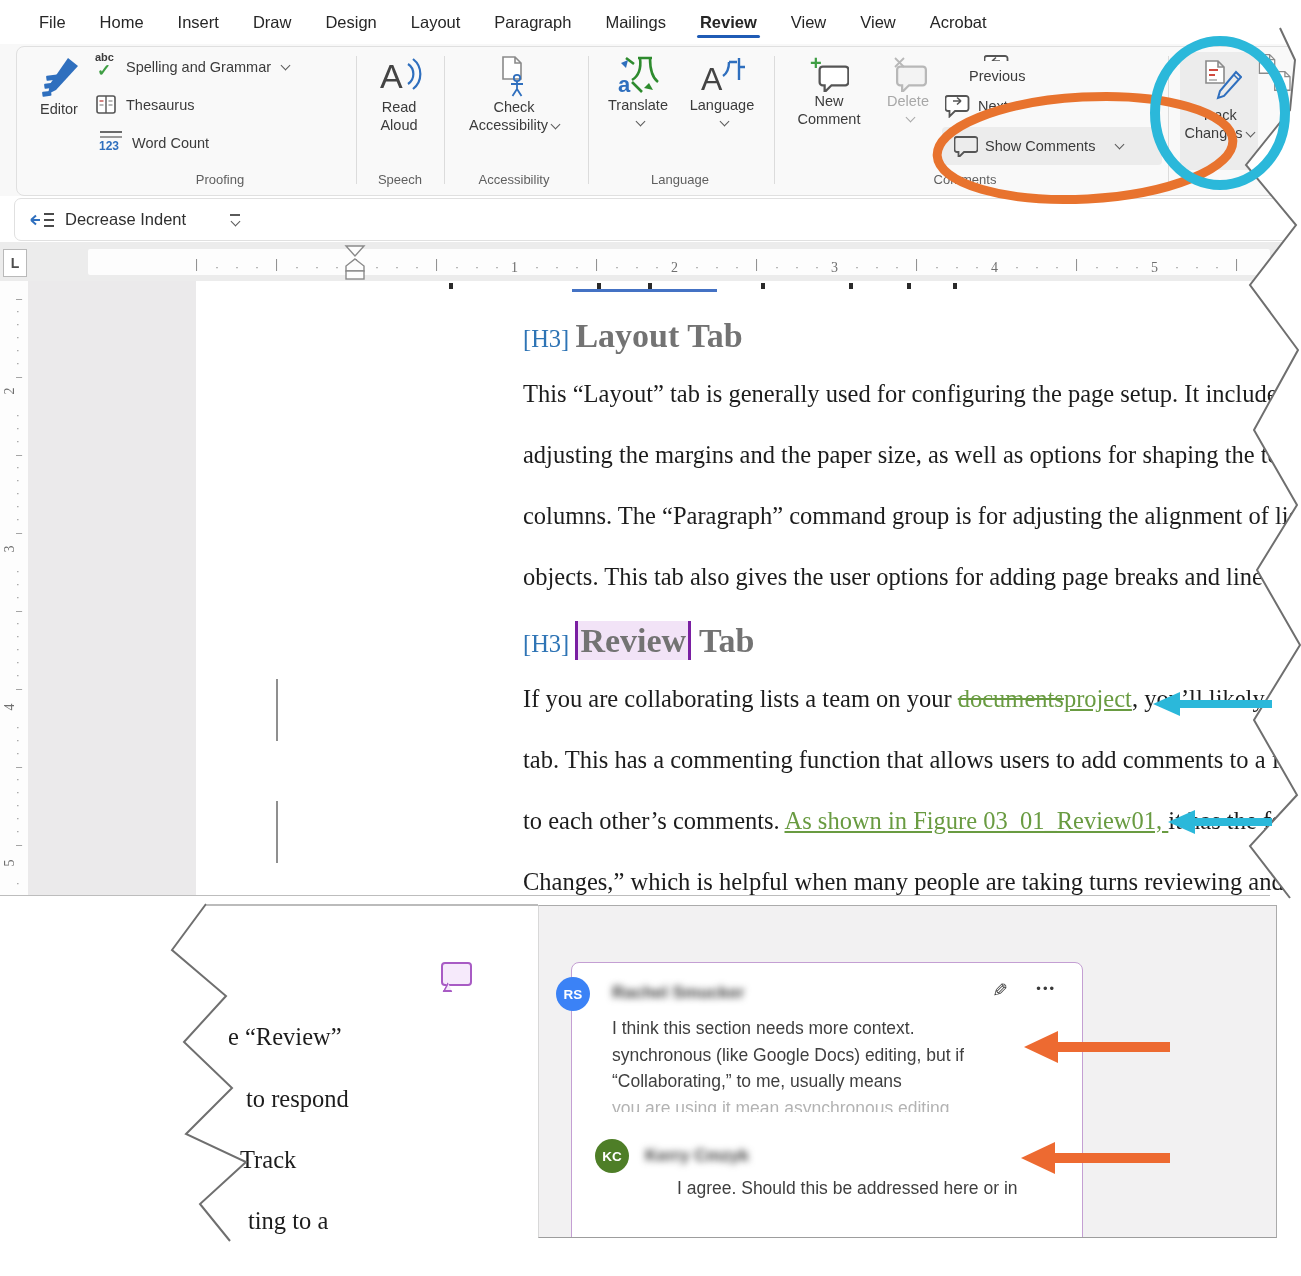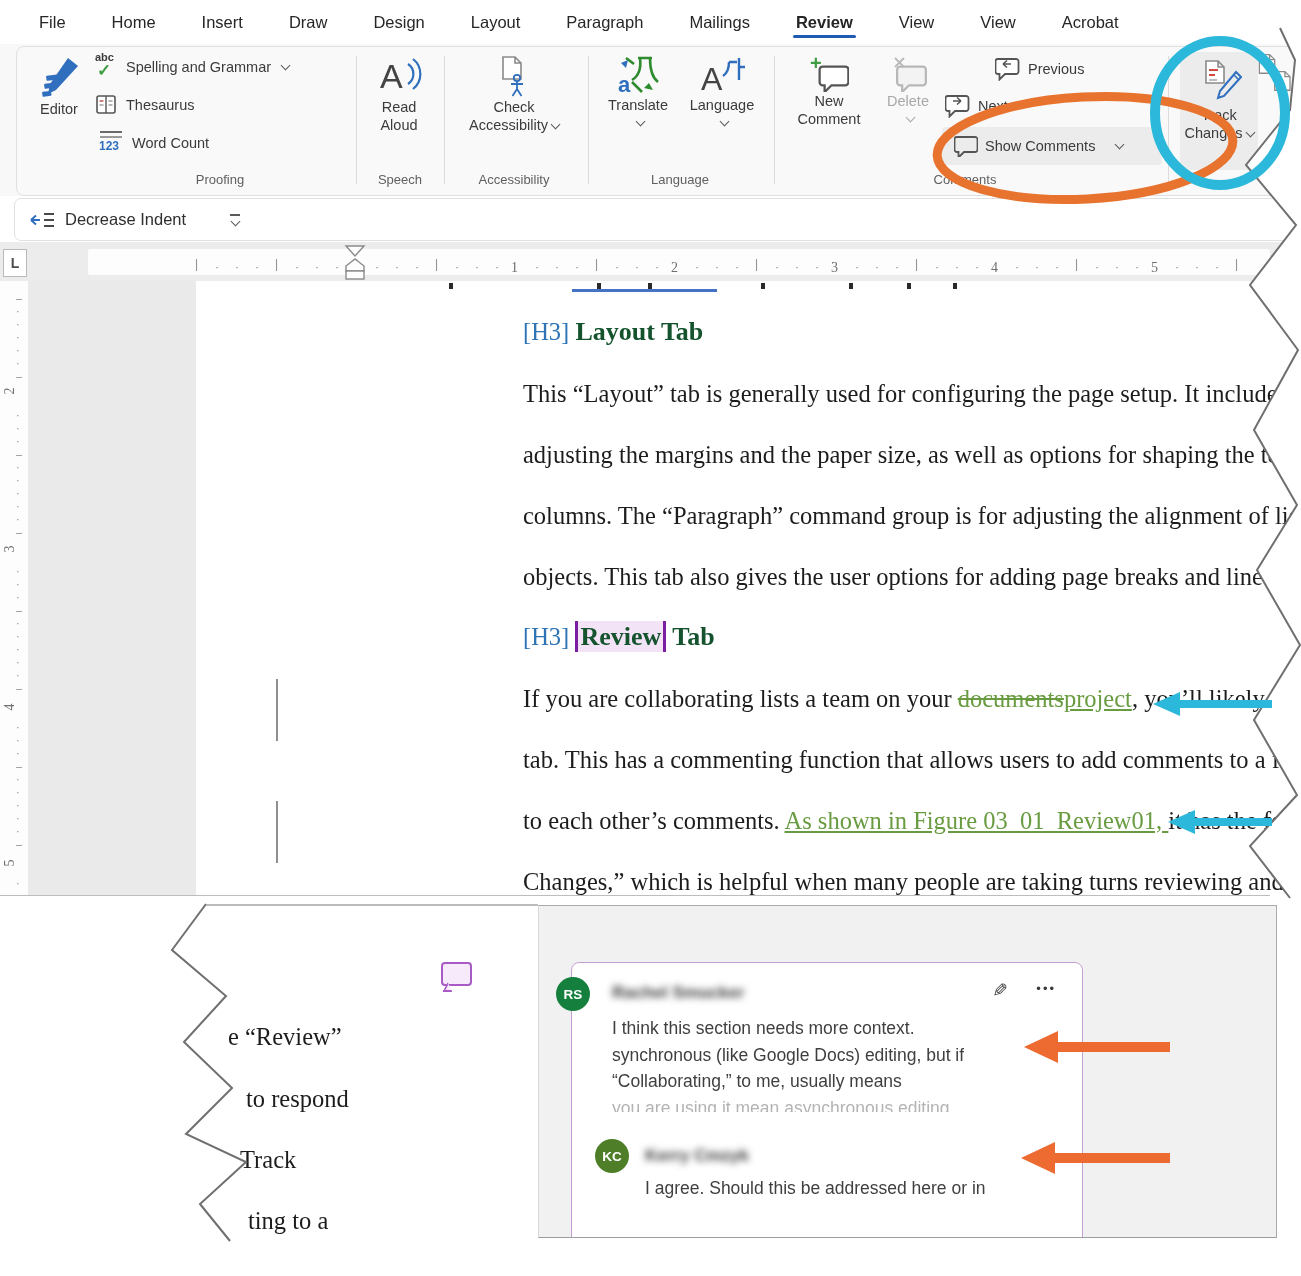--- a/index.html
+++ b/index.html
@@ -1,20 +1,20 @@
 <!DOCTYPE html>
 <html><head>
 <meta charset="utf-8">
 <style>
   html,body{margin:0;padding:0;background:#fff;}
   #app{position:relative;width:1301px;height:1276px;background:#fff;overflow:hidden;
        font-family:"Liberation Sans",sans-serif;color:#333;}
   
   #menubar{position:absolute;left:0;top:0;width:1301px;height:44px;background:#fff;
-           display:flex;align-items:center;gap:12px;padding-left:22px;box-sizing:border-box;}
+           display:flex;align-items:center;gap:0;padding-left:22px;box-sizing:border-box;}
   .mtab{font-size:16.5px;color:#262626;padding:9px 17px 8px 17px;cursor:default;position:relative;}
   .mtab.active{font-weight:600;}
   .mtab.active:after{content:"";position:absolute;left:14px;right:14px;bottom:2px;height:3px;background:#1f5bb5;border-radius:2px;}
   
   #ribbon{position:absolute;left:0;top:44px;width:1301px;height:152px;background:#f8f8f8;}
   #ribboncard{position:absolute;left:16px;top:2px;width:1400px;height:148px;background:#f9f9f9;
               border:1px solid #e0e0e0;border-radius:8px;}
   .vsep{position:absolute;top:12px;height:128px;width:1px;background:#dcdcdc;}
   .glabel{position:absolute;top:128px;font-size:13px;color:#5f5f5f;text-align:center;}
   .rbtn{position:absolute;display:flex;flex-direction:column;align-items:center;color:#3b3b3b;
@@ -41,21 +41,21 @@
           font-size:14px;font-weight:bold;color:#4d4d4d;display:flex;align-items:center;justify-content:center;}
   #vruler{position:absolute;left:0;top:281px;width:28px;height:615px;background:#fdfdfd;}
   .vtick{position:absolute;left:16px;color:#8a8a8a;font-size:11px;line-height:6px;}
   .vnum{position:absolute;left:6px;color:#6f6f6f;font-size:14px;font-family:"Liberation Serif",serif;transform:rotate(-90deg);}
   
   #docarea{position:absolute;left:28px;top:281px;width:1273px;height:615px;background:#ebeaeb;}
   #page{position:absolute;left:168px;top:0;width:1105px;height:615px;background:#fff;}
   #docbottomline{position:absolute;left:0;top:895px;width:1270px;height:1px;background:#bdbdbd;}
   .docline{position:absolute;left:327px;font-family:"Liberation Serif",serif;font-size:24.5px;color:#1c1c1c;white-space:nowrap;}
   .h3tag{color:#2e74b5;}
-  .dochead{font-weight:bold;font-size:26px;color:#14532d;}
+  .dochead{font-weight:bold;font-size:34px;color:#737373;}
   .hl{background:#f2e3f7;border-left:3px solid #7a1fa2;border-right:3px solid #7a1fa2;padding:1px 2px;}
   .ins{color:#699b41;text-decoration:underline;}
   .del{color:#699b41;text-decoration:line-through;}
   .greenlink{color:#699b41;text-decoration:underline;}
   .changebar{position:absolute;width:2px;background:#8f8f8f;}
   .stub{position:absolute;width:4px;height:6px;background:#2a2a2a;top:1px;}
   
   #bottomdoc{position:absolute;left:150px;top:905px;width:388px;height:333px;background:#fff;}
   .frag{position:absolute;font-family:"Liberation Serif",serif;font-size:24.5px;color:#1c1c1c;white-space:nowrap;}
   #cpanel{position:absolute;left:538px;top:905px;width:739px;height:333px;background:#f2f1f2;
@@ -203,21 +203,21 @@
       <span>Comment</span>
     </div>
     <div class="rbtn disabled" style="left:878px;top:10px;width:60px;">
       <svg width="38" height="38">
         <use href="#bubble" x="6" y="8" fill="#f3f3f3" stroke="#b8b8b8" stroke-width="1.8" transform="scale(1.25)"></use>
         <path d="M6 4 l9 9 M15 4 l-9 9" stroke="#b8b8b8" stroke-width="1.8"></path>
       </svg>
       <span>Delete</span>
       <span class="chev gray" style="margin-top:4px;"></span>
     </div>
-    <div class="prow" style="left:995px;top:10px;">
+    <div class="prow" style="left:969px;top:10px;flex-direction:column;">
       <svg width="26" height="24">
         <use href="#bubble" fill="#fff" stroke="#555" stroke-width="1.8"></use>
         <path d="M16 7 h-8 m0 0 l4 -3.5 m-4 3.5 l4 3.5" stroke="#555" stroke-width="1.6" fill="none"></path>
       </svg>
       <span>Previous</span>
     </div>
     <div class="prow" style="left:945px;top:47px;">
       <svg width="26" height="24">
         <use href="#bubble" fill="#fff" stroke="#555" stroke-width="1.8"></use>
         <path d="M8 7 h8 m0 0 l-4 -3.5 m4 3.5 l-4 3.5" stroke="#555" stroke-width="1.6" fill="none"></path>
@@ -432,35 +432,35 @@
     <span class="frag" style="left:78px;top:118px;">e “Review”</span>
     <span class="frag" style="left:96px;top:180px;">to respond</span>
     <span class="frag" style="left:90px;top:241px;">Track</span>
     <span class="frag" style="left:98px;top:302px;text-align:center;">ting to a</span>
   </div>
   <div id="bubbleicon"></div>
 
   <div id="cpanel">
     <div id="card">
 
-      <div class="avatar" style="left:-16px;top:14px;background:#15803d;text-align:right;">RS</div>
+      <div class="avatar" style="left:-16px;top:14px;background:#3b82f6;text-align:right;">RS</div>
       <span class="blurname" style="left:40px;top:20px;">Rachel Smucker</span>
       <span style="position:absolute;right:74px;top:16px;font-size:19px;color:#3a3a3a;transform:scaleX(-1);">✎</span>
       <span style="position:absolute;right:26px;top:18px;font-size:13px;letter-spacing:2px;color:#3a3a3a;">•••</span>
       <div style="position:absolute;left:40px;top:52px;height:97px;overflow:hidden;">
         <div class="ctext" style="position:static;">I think this section needs more context.</div>
         <div class="ctext" style="position:static;">synchronous (like Google Docs) editing, but if</div>
         <div class="ctext" style="position:static;">“Collaborating,” to me, usually means</div>
         <div class="ctext fadeline" style="position:static;">you are using it mean asynchronous editing</div>
       </div>
 
       <div class="avatar" style="left:23px;top:176px;background:#4e7e27;">KC</div>
       <span class="blurname" style="left:73px;top:183px;">Kerry Cmzyk</span>
       <div style="position:absolute;left:73px;top:212px;">
-        <div class="ctext" style="position:static;">I agree. Should this be addressed here or in</div>
+        <div class="ctext" style="position:static;margin-left:32px;">I agree. Should this be addressed here or in</div>
       </div>
     </div>
   </div>
 
   <svg id="overlay">
 
     <polygon points="1280,28 1295,60 1290,110 1246,165 1296,225 1250,285 1298,350 1254,430 1297,505 1257,570 1300,645 1254,720 1297,795 1250,846 1290,898 1301,898 1301,28" fill="#ffffff"></polygon>
     <polyline points="1280,28 1295,60 1290,110 1246,165 1296,225 1250,285 1298,350 1254,430 1297,505 1257,570 1300,645 1254,720 1297,795 1250,846 1290,898" fill="none" stroke="#6f6f6f" stroke-width="2"></polyline>
 
     <polygon points="206,904 172,950 226,996 184,1042 232,1088 186,1134 246,1162 200,1204 230,1241 100,1241 100,904" fill="#ffffff"></polygon>

